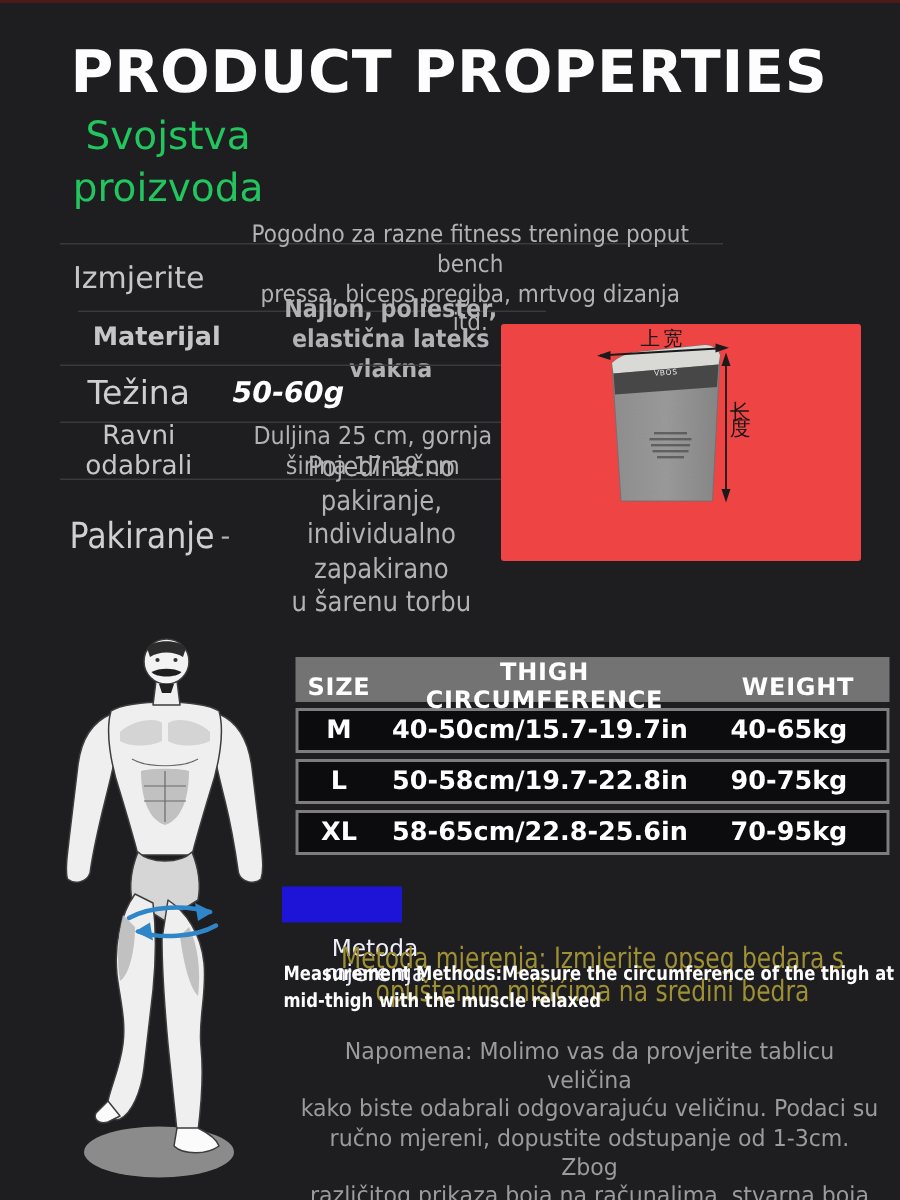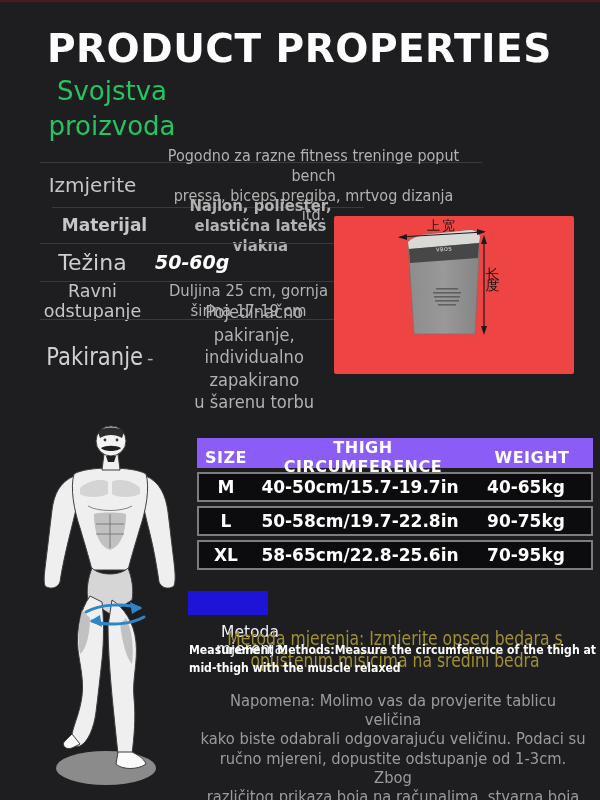--- a/index.html
+++ b/index.html
@@ -34,21 +34,21 @@
   
   #photo{left:334px;top:216px;width:240px;height:158px;background:#ef4444;border-radius:2px;}
   #photo .cjk-top{position:absolute;left:84px;top:1px;width:48px;text-align:center;
         font-size:13px;color:#151515;letter-spacing:2px;}
   #photo .cjk-len{position:absolute;left:150px;top:40px;writing-mode:vertical-rl;
         font-size:14px;color:#151515;letter-spacing:10px;}
   #photo .brand{position:absolute;left:92px;top:30px;width:36px;text-align:center;font-size:5px;
         color:#e8e8e8;transform:rotate(-4deg);letter-spacing:.5px;}
   
   #sizetable{left:197px;top:438px;width:396px;}
-  .st-head{display:grid;grid-template-columns:58px 216px 122px;height:30px;background:#8b5cf6;
+  .st-head{display:grid;grid-template-columns:58px 216px 122px;height:30px;background:#737373;
         color:#fff;font-weight:bold;font-size:16px;align-items:center;text-align:center;letter-spacing:.5px;}
   .st-row{display:grid;grid-template-columns:54px 214px 118px;height:26px;background:#0c0c0e;
         border:2px solid #7e7c7d;margin-top:4px;color:#fff;font-weight:bold;font-size:17px;
         align-items:center;text-align:center;}
   
   #measure-badge{left:188px;top:591px;width:80px;height:24px;background:#1d14d8;}
   #measure-badge-label{left:207px;top:624px;width:86px;text-align:center;font-size:15.5px;
         color:#eef0ff;line-height:1.1;}
   #cap-hr{left:185px;top:628px;width:420px;text-align:center;font-size:19.5px;color:#9e9033;
         line-height:1.15;transform:scaleX(.8);transform-origin:center;}
@@ -78,21 +78,21 @@
     <div class="plabel pre">Materijal</div>
     <div class="pvalue pre">Najlon, poliester,
 elastična lateks vlakna</div>
   </div>
   <div id="row3" class="prow">
     <div class="plabel pre">Težina</div>
     <div class="pvalue pre">50-60g</div>
   </div>
   <div id="row4" class="prow">
     <div class="plabel pre">Ravni
-odstupanje</div>
+odabrali</div>
     <div class="pvalue pre">Duljina 25 cm, gornja
 širina 17-19 cm</div>
   </div>
   <div id="row5" class="prow">
     <div class="plabel pre">Pakiranje</div>
     <div class="pdash">-</div>
     <div class="pvalue pre">Pojedinačno pakiranje,
 individualno zapakirano
 u šarenu torbu</div>
   </div>

